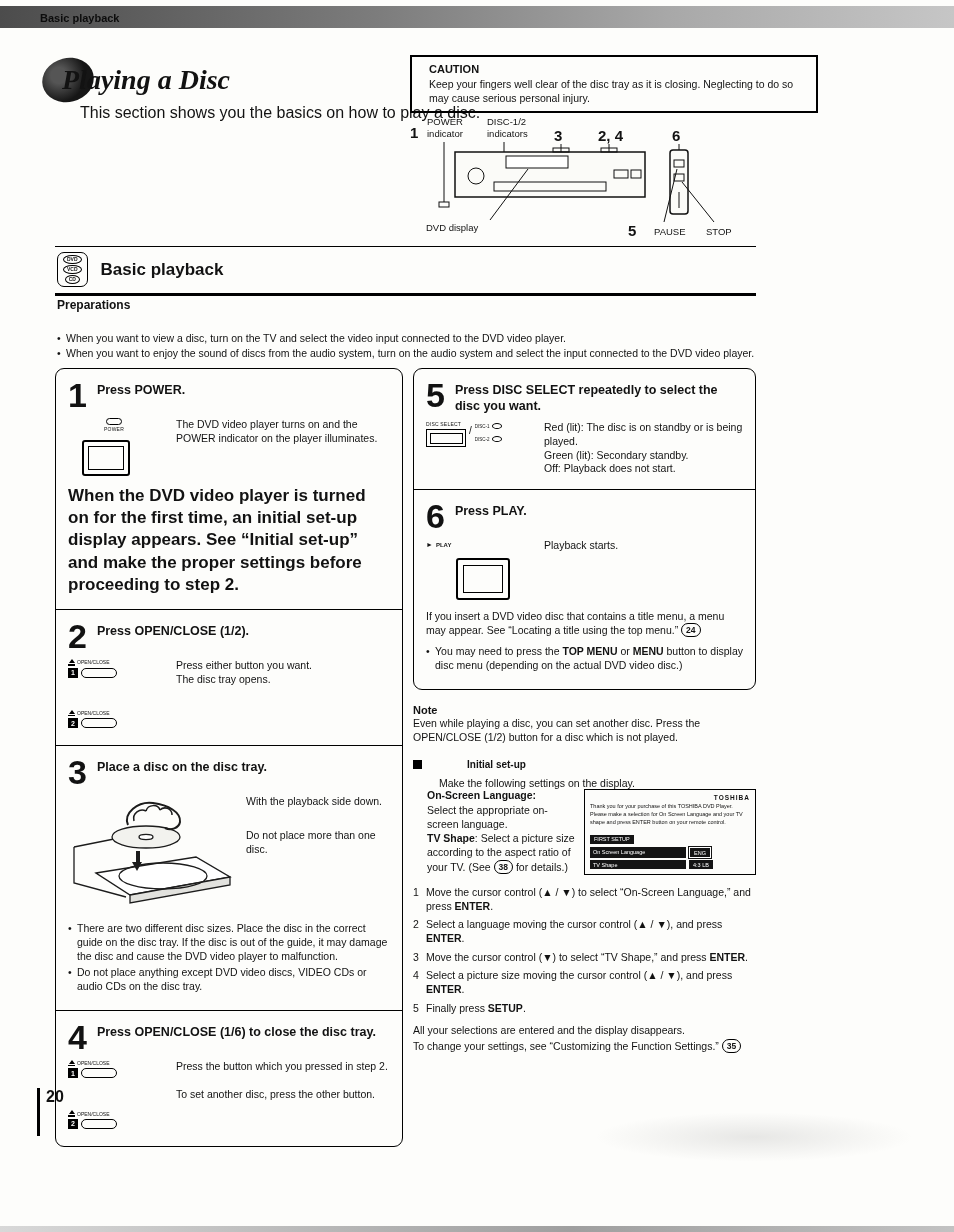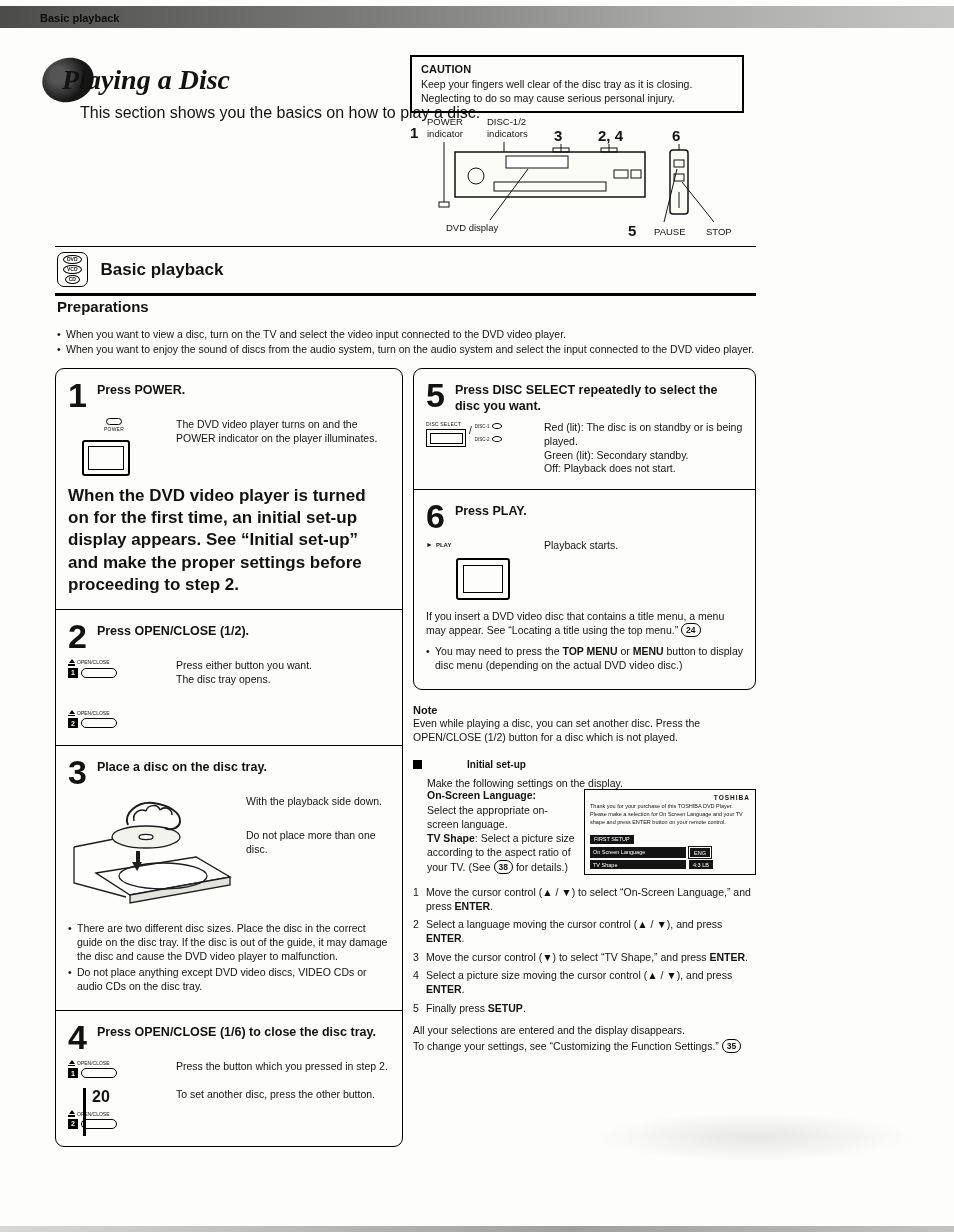--- a/index.html
+++ b/index.html
@@ -14,21 +14,21 @@
 
   
   .disc-logo { position:absolute; left:42px; top:58px; width:52px; height:44px;
     background:radial-gradient(circle at 35% 35%, #555 0 18%, #161616 60%);
     border-radius:50%; transform:rotate(-14deg); }
   .title { position:absolute; left:62px; top:64px; z-index:2;
     font-family:"Liberation Serif", serif; font-style:italic; font-weight:bold; font-size:28px; }
   .subtitle { position:absolute; left:80px; top:104px; font-size:16px; }
 
   
-  .caution { position:absolute; left:410px; top:55px; width:334px; border:2px solid #000; padding:6px 9px; }
+  .caution { position:absolute; left:410px; top:55px; width:408px; border:2px solid #000; padding:6px 17px; }
   .caution-label { font-size:11px; font-weight:bold; margin-bottom:3px; }
   .caution-text { font-size:10.5px; line-height:1.3; }
 
   
   .diagram { position:absolute; left:398px; top:112px; width:358px; height:138px; font-size:9.5px; }
   .diagram .lbl { position:absolute; white-space:nowrap; }
   .diagram .num { position:absolute; font-weight:bold; font-size:15px; }
   .diagram svg { position:absolute; left:0; top:0; }
 
   
@@ -36,21 +36,21 @@
     border-top:1px solid #000; border-bottom:3px solid #000; padding:5px 0 6px 2px;
     display:flex; align-items:center; }
   .logo-box { display:inline-flex; flex-direction:column; align-items:center; gap:1px;
     border:1.5px solid #000; border-radius:7px; padding:2px 5px; }
   .logo-oval { border:1px solid #000; border-radius:50%; font-size:5px; font-weight:bold;
     line-height:7px; padding:0 3px; }
   .section-title { font-size:17px; font-weight:bold; margin-left:13px; }
 
   
   .preparations { position:absolute; left:57px; top:297px; width:698px; font-size:10.5px; line-height:1.35; }
-  .preparations .ptitle { font-weight:bold; font-size:15px; margin-bottom:10px; }
+  .preparations .ptitle { font-weight:bold; font-size:12px; margin-bottom:18px; }
   .bullet { position:relative; padding-left:9px; margin-bottom:1px; }
   .bullet::before { content:"•"; position:absolute; left:0; }
 
   
   .col-left  { position:absolute; left:55px;  top:368px; width:348px; }
   .col-right { position:absolute; left:413px; top:368px; width:343px; }
   .boxed { border:1.5px solid #000; border-radius:9px; overflow:hidden; background:#fdfdfb; }
   .sec { padding:10px 12px 13px 12px; }
   .sec + .sec { border-top:1px solid #000; }
 
@@ -103,21 +103,21 @@
   .para { margin-top:9px; font-size:10.5px; line-height:1.35; }
   .ref { display:inline-block; border:1.2px solid #000; border-radius:7px; padding:0 4px;
     font-size:8.5px; font-weight:bold; line-height:12px; vertical-align:1px; }
 
   
   .note-block { margin-top:13px; font-size:10.5px; line-height:1.3; }
   .note-title { font-weight:bold; font-size:11px; }
   .setup-head { margin-top:15px; display:flex; align-items:center; }
   .sq { width:9px; height:9px; background:#000; margin-right:5px; }
   .setup-title { font-weight:bold; font-size:10px;margin-left:40px; }
-  .setup-intro { margin-top:7px; margin-left:14px; font-size:10.5px; }
+  .setup-intro { margin-top:7px; margin-left:26px; font-size:10.5px; }
   .setup-row { display:flex; margin-left:14px; }
   .setup-left { width:152px; flex:none; font-size:10.5px; line-height:1.3; }
   .setup-left .osl { font-weight:bold; }
   .setup-left p { margin-bottom:1px; }
   .osd { width:172px; margin-left:5px; border:1px solid #000; padding:4px 5px; background:#fcfcfa; }
   .osd-brand { text-align:right; font-size:6.5px; font-weight:bold; letter-spacing:1px; }
   .osd-intro { font-size:5.5px; line-height:1.45; margin-top:2px; }
   .osd-header { display:inline-block; background:#141414; color:#fff; font-size:5.5px; padding:1.5px 4px; margin-top:5px; }
   .osd-row { display:flex; margin-top:2px; }
   .osd-lbl { background:#141414; color:#fff; font-size:5.5px; padding:1.5px 3px; width:96px; }
@@ -125,21 +125,21 @@
   .osd-val.sel { border:1px solid #fff; outline:1px solid #141414; }
 
   .setup-list { margin-top:11px; }
   .sl-item { display:flex; font-size:10.5px; line-height:1.3; margin-bottom:5px; }
   .sl-num { width:13px; flex:none; }
   .closing { margin-top:8px; font-size:10.5px; line-height:1.35; }
   .closing p { margin-bottom:2px; }
 
   
   .pagenum { position:absolute; left:37px; top:1088px; height:48px; border-left:3px solid #000;
-    padding-left:6px; font-size:16px; font-weight:bold;margin-left:46px; }
+    padding-left:6px; font-size:16px; font-weight:bold; }
   .bottom-edge { position:absolute; left:0; bottom:0; width:100%; height:6px;
     background:linear-gradient(90deg,#d8d8d8,#9f9f9f 60%,#c2c2c2); }
   .smudge { position:absolute; right:40px; bottom:70px; width:320px; height:50px;
     background:radial-gradient(ellipse at center, rgba(130,130,130,0.18), transparent 70%); }
 </style>
 </head>
 <body>
 
 <div class="page">
 
@@ -183,21 +183,21 @@
       </g>
     </svg>
     <span class="num" style="left:12px; top:12px;">1</span>
     <span class="lbl" style="left:29px; top:4px;">POWER</span>
     <span class="lbl" style="left:29px; top:16px;">indicator</span>
     <span class="lbl" style="left:89px; top:4px;">DISC-1/2</span>
     <span class="lbl" style="left:89px; top:16px;">indicators</span>
     <span class="num" style="left:156px; top:15px;">3</span>
     <span class="num" style="left:200px; top:15px;">2, 4</span>
     <span class="num" style="left:274px; top:15px;">6</span>
-    <span class="lbl" style="left:48px; top:110px;">DVD display</span>
+    <span class="lbl" style="left:28px; top:110px;">DVD display</span>
     <span class="num" style="left:230px; top:110px;">5</span>
     <span class="lbl" style="left:256px; top:114px;">PAUSE</span>
     <span class="lbl" style="left:308px; top:114px;">STOP</span>
   </div>
 
   <div class="section-header">
     <div class="logo-box">
       <span class="logo-oval">DVD</span>
       <span class="logo-oval">VCD</span>
       <span class="logo-oval">CD</span>

